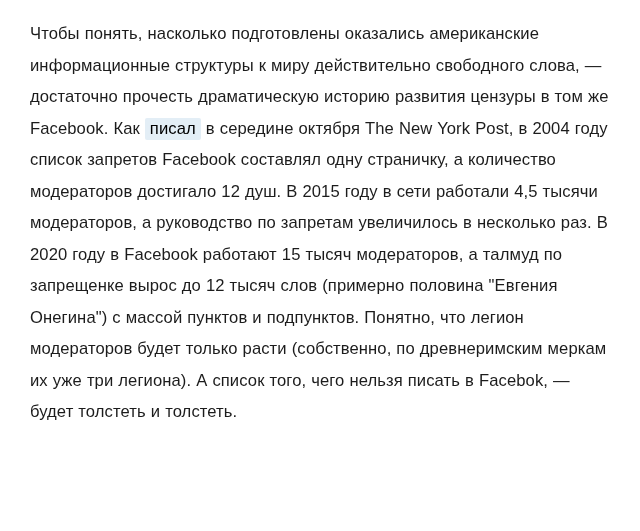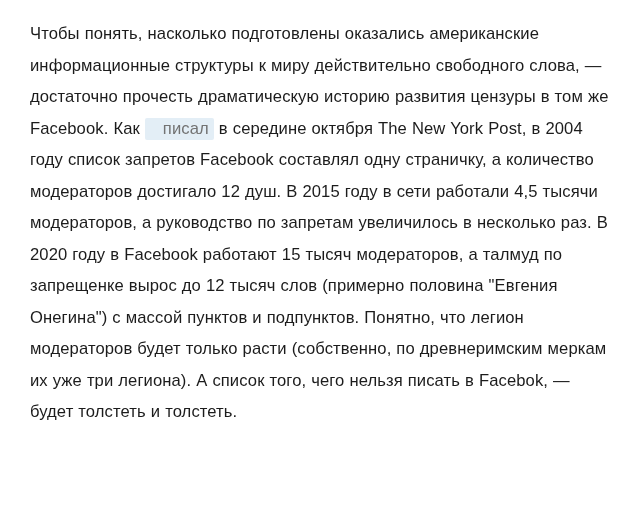--- a/index.html
+++ b/index.html
@@ -21,23 +21,23 @@
   .article p {
     margin: 0;
     font-size: 16.6px;
     line-height: 31.5px;
     color: #1c1c1c;
     text-align: left;
     letter-spacing: 0.1px;
     word-spacing: 0.3px;
   }
   .inline-link {
-    color: #737373;
+    color: #000000;
     background: #e3eef6;
-    padding: 1px 5px 2px 18px;
+    padding: 1px 5px 2px 5px;
     border-radius: 2px;
     text-decoration: none;
     cursor: pointer;
   }
 </style>
 </head>
 <body>
 
 <div class="article">
   <p><span>Чтобы понять, насколько подготовлены оказались американские информационные структуры к миру действительно свободного слова, — достаточно прочесть драматическую историю развития цензуры в том же Facebook. Как </span><a class="inline-link" href="#">писал</a><span> в середине октября The New York Post, в 2004 году список запретов Facebook составлял одну страничку, а количество модераторов достигало 12 душ. В 2015 году в сети работали 4,5 тысячи модераторов, а руководство по запретам увеличилось в несколько раз. В 2020 году в Facebook работают 15 тысяч модераторов, а талмуд по запрещенке вырос до 12 тысяч слов (примерно половина "Евгения Онегина") с массой пунктов и подпунктов. Понятно, что легион модераторов будет только расти (собственно, по древнеримским меркам их уже три легиона). А список того, чего нельзя писать в Facebok, — будет толстеть и толстеть.</span></p>

